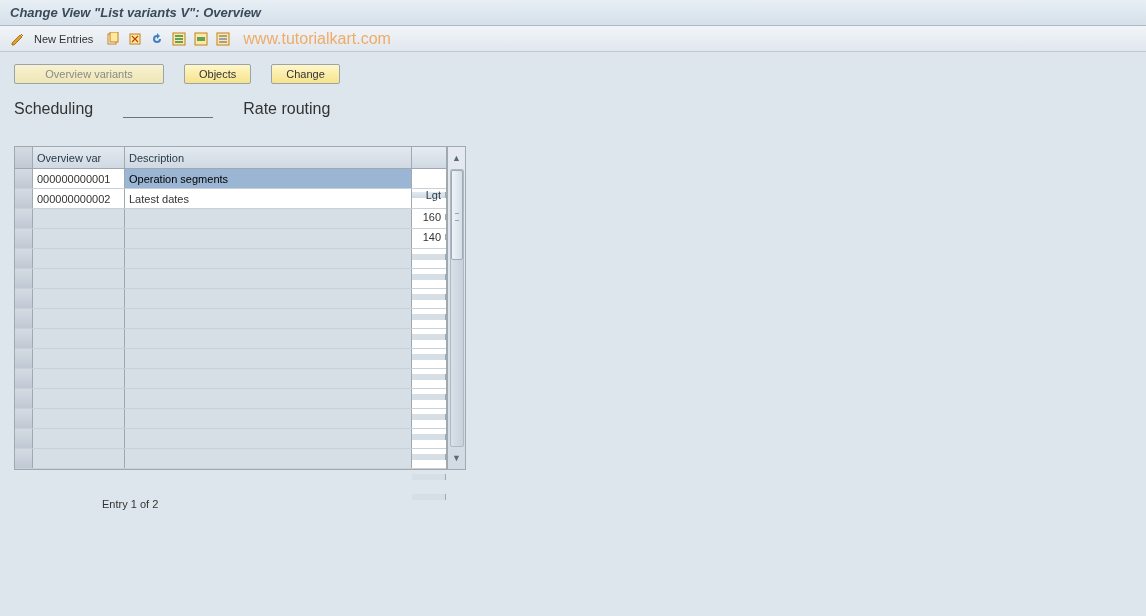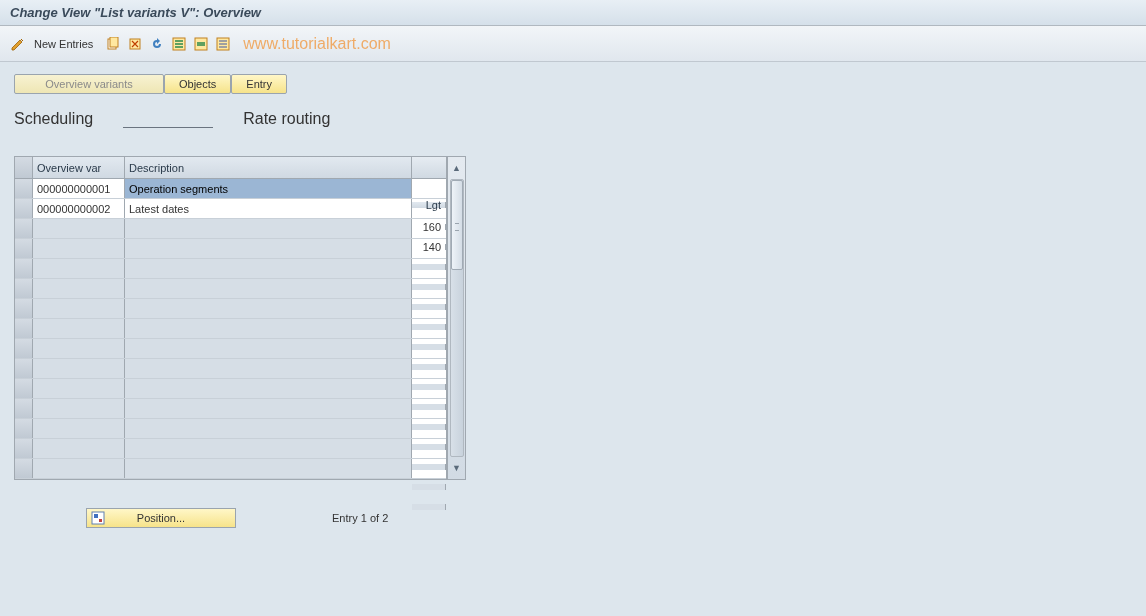--- a/index.html
+++ b/index.html
@@ -24,21 +24,21 @@
     .title-bar .title {
       font-weight: bold;
       font-style: italic;
       font-size: 13px;
       color: #3a4a5a;
     }
     .toolbar {
       background: linear-gradient(to bottom, #f2f5f8 0%, #e0e7ee 100%);
       border-bottom: 1px solid #c0c8d0;
       padding: 4px 10px;
-      height: 36px;
+      height: 26px;
       display: flex;
       align-items: center;
       gap: 6px;
     }
     .tool-icon {
       width: 16px;
       height: 16px;
       display: inline-flex;
       align-items: center;
       justify-content: center;
@@ -55,21 +55,21 @@
       font-family: Arial, sans-serif;
       margin-left: 6px;
       opacity: 0.85;
     }
     .content {
       padding: 12px 14px 14px 14px;
       background: #dde6ed;
     }
     .tabs-row {
       display: flex;
-      gap: 0;
+      gap: 20px;
       margin-bottom: 16px;
     }
     .tab-btn {
       height: 20px;
       padding: 0 14px;
       border: 1px solid #9aa4ae;
       background: linear-gradient(to bottom, #fff7c8, #f6e38a);
       border-radius: 2px;
       font-size: 11px;
       color: #333;
@@ -256,21 +256,21 @@
       </svg>
   </span>
   <span class="watermark">www.tutorialkart.com</span>
 </div>
 
 <div class="content">
 
   <div class="tabs-row">
     <div class="tab-btn wide disabled">Overview variants</div>
     <div class="tab-btn">Objects</div>
-    <div class="tab-btn">Entry</div>
+    <div class="tab-btn">Change</div>
   </div>
 
   <div class="info-row">
     <span>Scheduling</span>
     <span class="underline-field"></span>
     <span>Rate routing</span>
   </div>
 
   <div class="grid-wrap">
     <div class="grid">
@@ -378,26 +378,16 @@
       <div class="track">
         <div class="thumb">
             <div class="grip"></div>
           </div>
       </div>
       <div class="arrow">▼</div>
     </div>
   </div>
 
   <div class="footer-row">
-    <div class="position-btn">
-      <span class="pos-icon">
-        <svg width="14" height="14" viewBox="0 0 14 14">
-            <rect x="1" y="1" width="12" height="12" fill="#fff" stroke="#6080b0"></rect>
-            <rect x="3" y="3" width="4" height="4" fill="#4070c0"></rect>
-            <rect x="8" y="8" width="3" height="3" fill="#c04040"></rect>
-          </svg>
-      </span>
-      <span>Position...</span>
-    </div>
     <span class="entry-text">Entry 1 of 2</span>
   </div>
 
 </div>
 
 </body></html>

